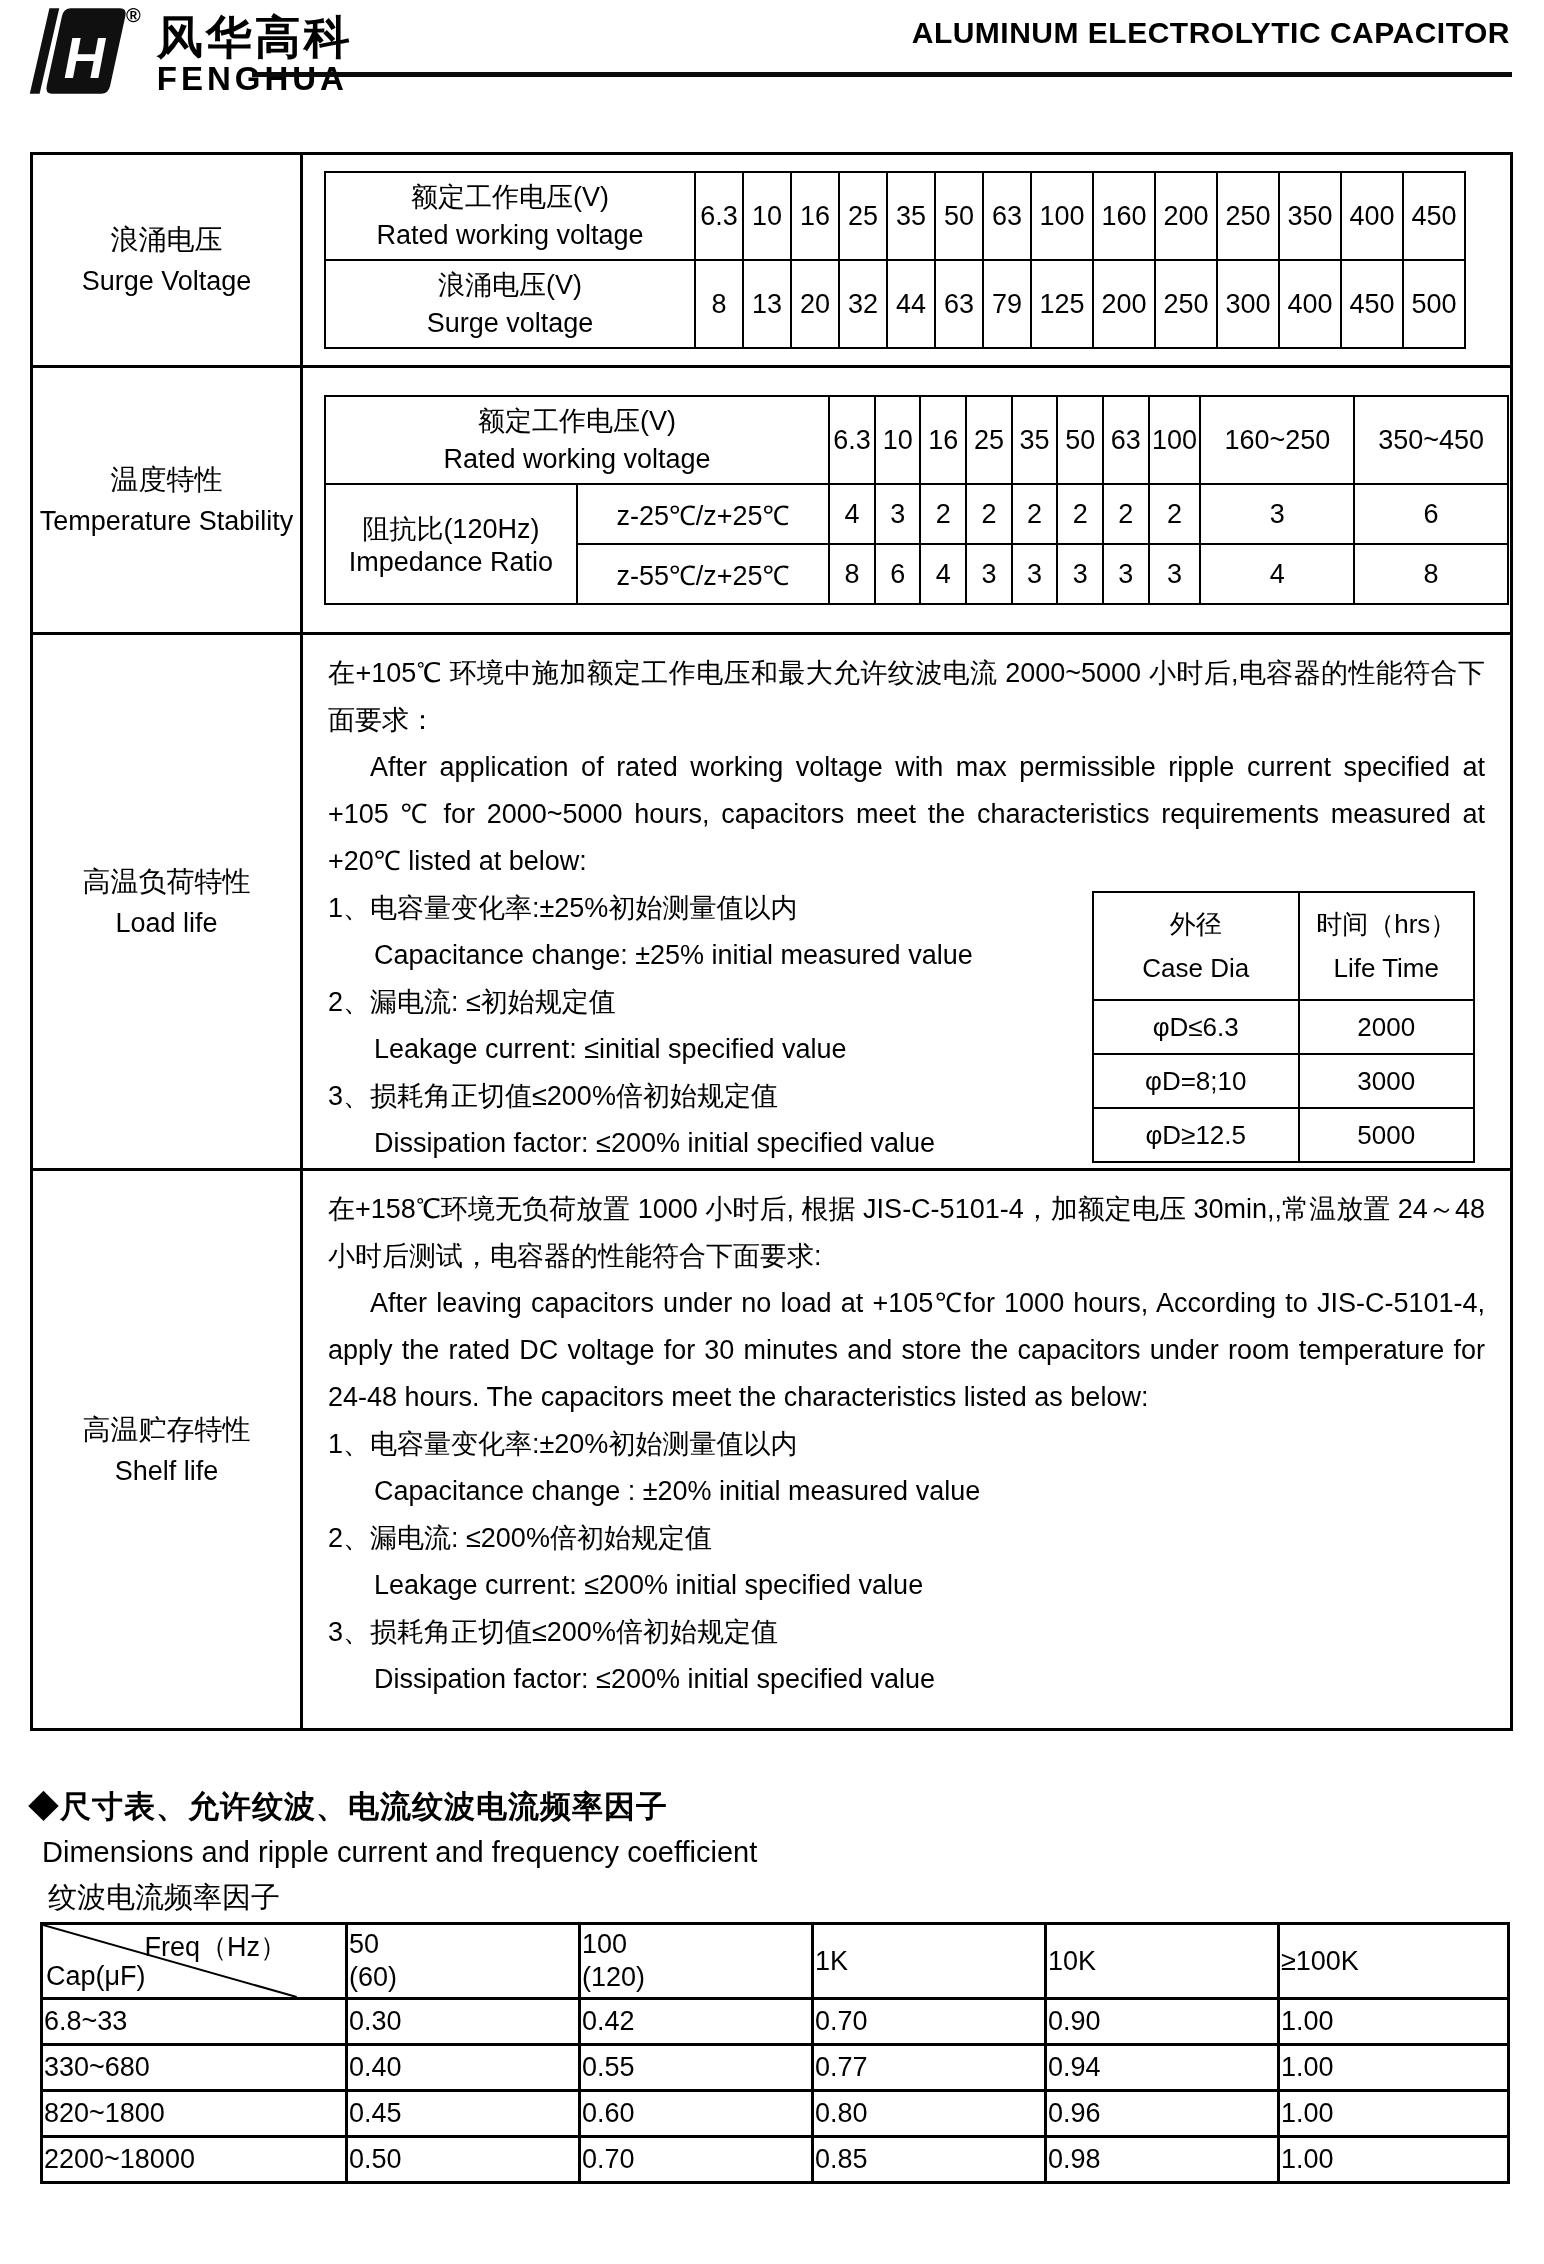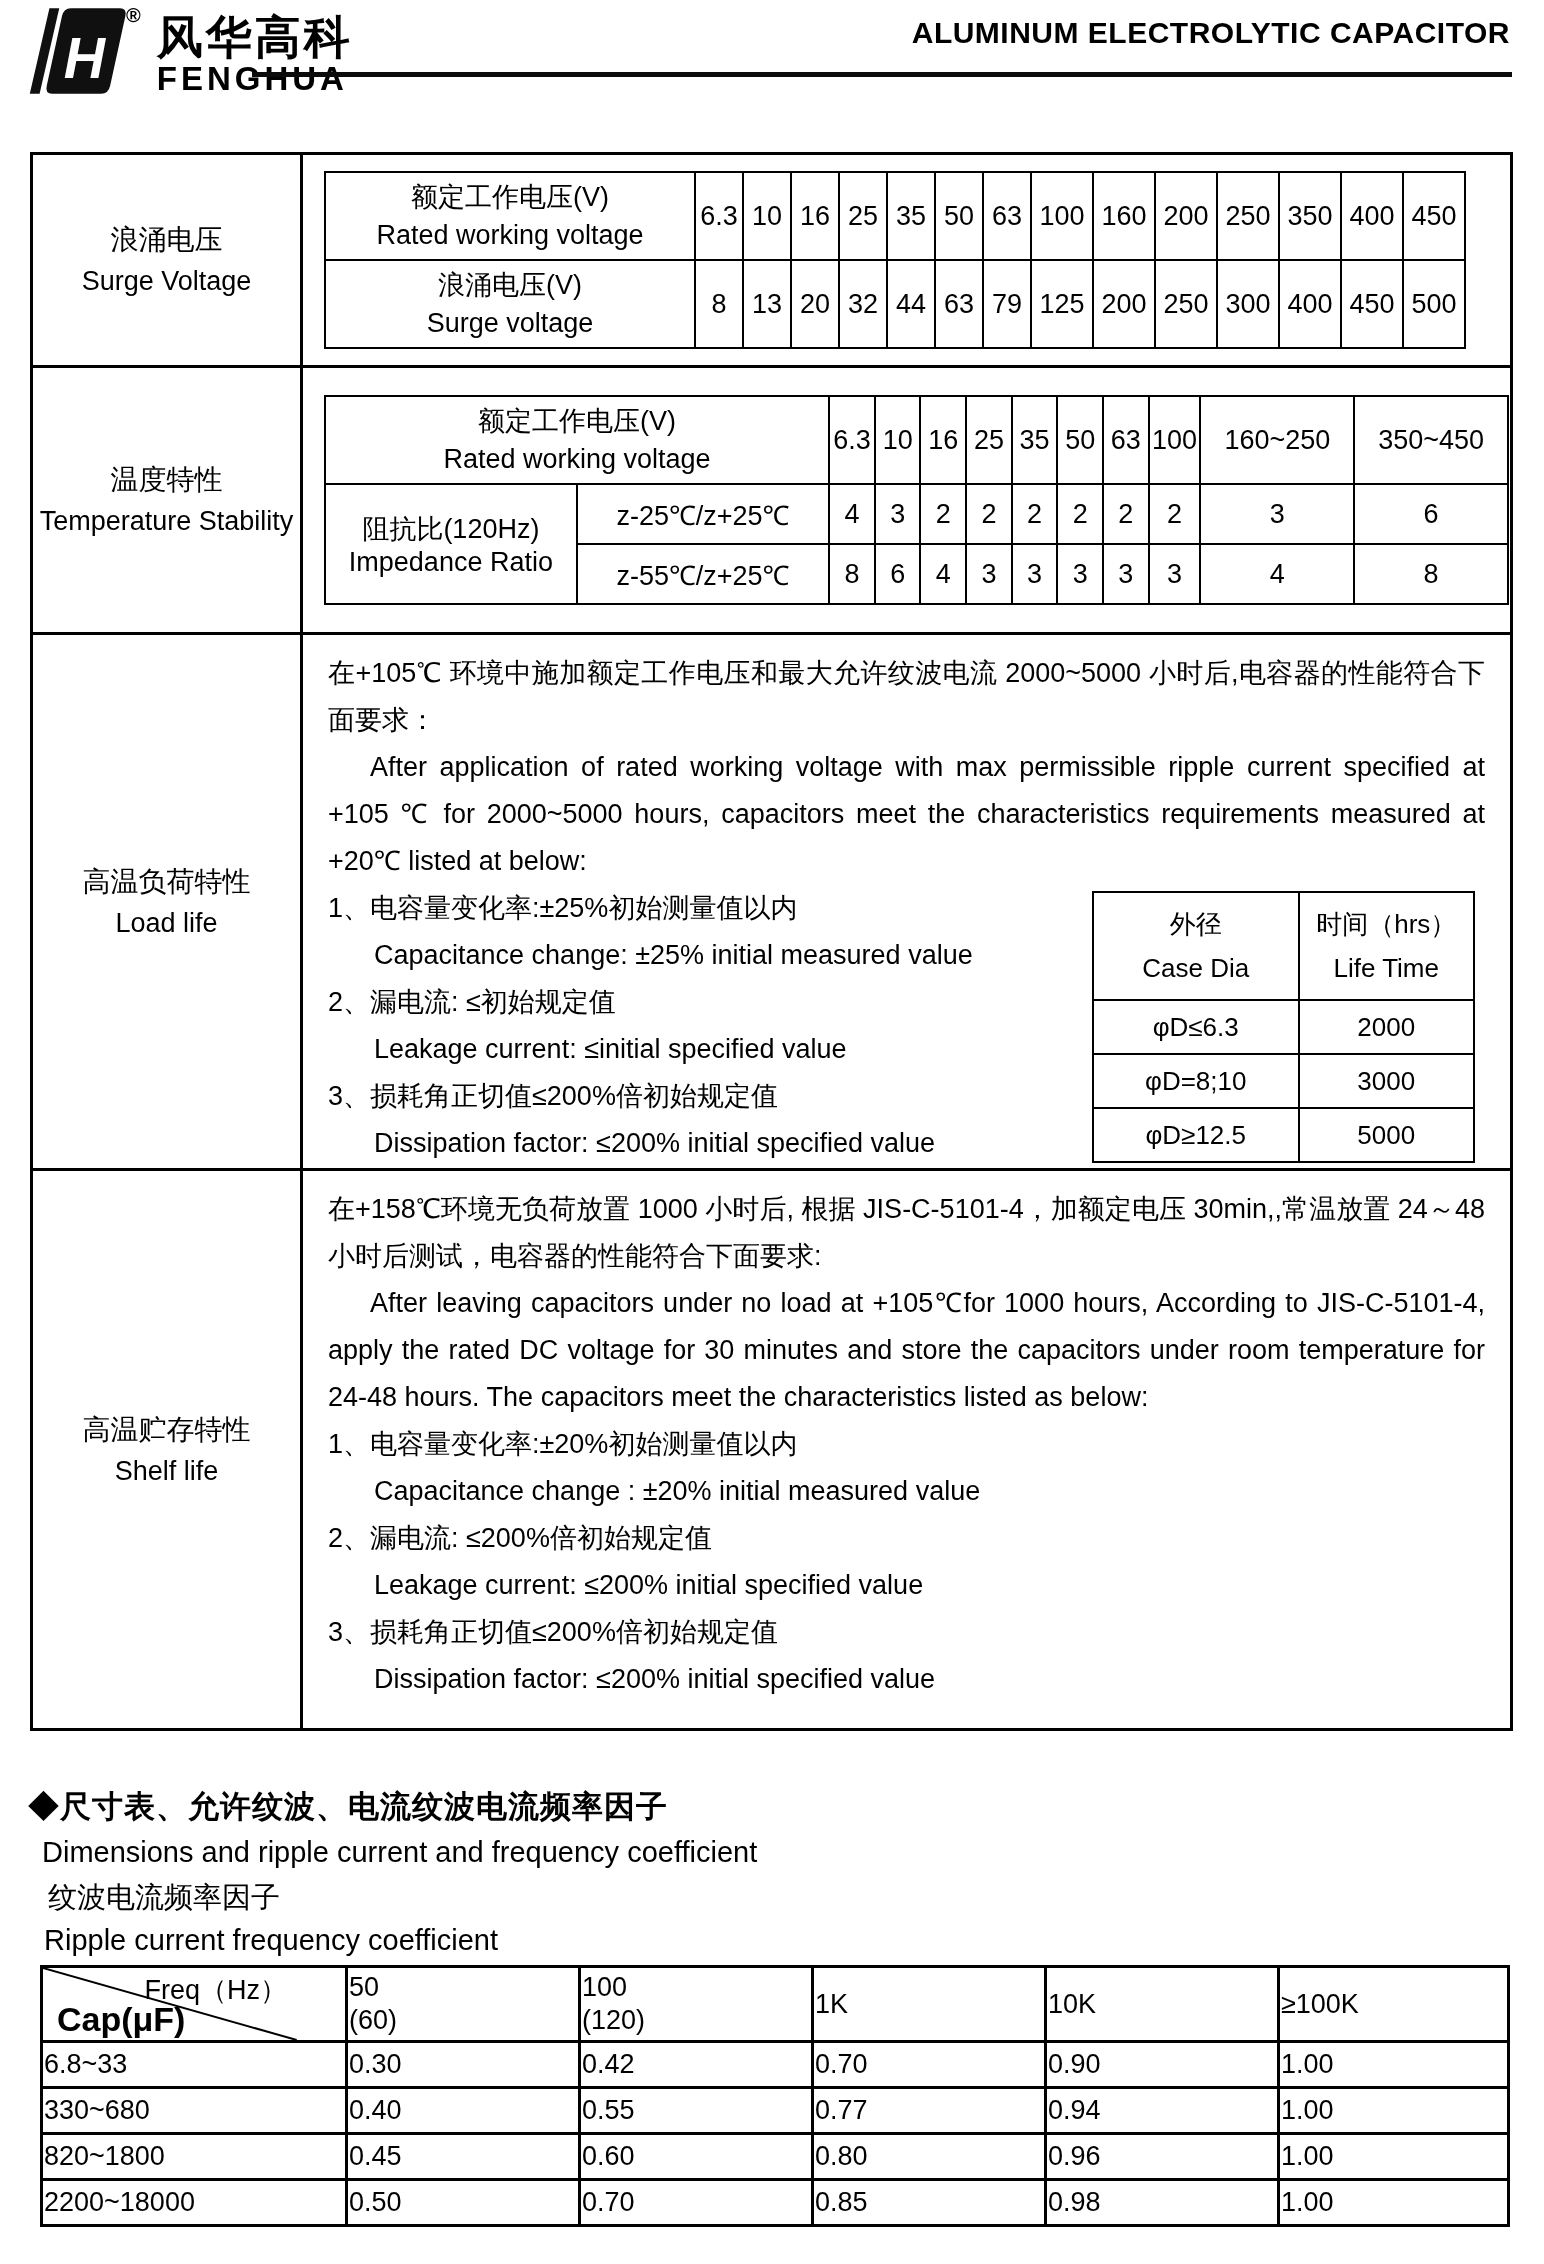--- a/index.html
+++ b/index.html
@@ -57,21 +57,21 @@
 
   
   .freq{table-layout:fixed;width:1470px;margin:10px 0 0 40px;}
   .freq td{border:3px solid #000;text-align:left;font-size:27px;}
   .f-c1{width:305px;} .f-c{width:233px;}
   .freq .fh td{height:70px;line-height:33px;}
   .freq .fr td{height:41px;}
   .fcorner{position:relative;padding:0;}
   .fcorner .diag{position:absolute;left:0;top:0;width:100%;height:100%;}
   .f-top{position:absolute;top:6px;right:58px;font-size:27px;}
-  .f-bottom{position:absolute;bottom:4px;left:14px;font-size:34px;font-weight:bold;}
+  .f-bottom{position:absolute;bottom:4px;left:3px;font-size:27px;}
 </style>
 </head>
 <body>
 
 <div class="page">
 
   <div class="hdr">
     <div class="logo">
       <svg class="mark" width="100" height="90" viewBox="0 0 112 100">
         <polygon points="24,2 35,2 13,98 2,98" fill="#101010"></polygon>
@@ -310,21 +310,20 @@
         </td>
       </tr>
 
     </tbody>
   </table>
 
   <div class="sect">
     <div class="sect-cn">◆尺寸表、允许纹波、电流纹波电流频率因子</div>
     <div class="sect-en">Dimensions and ripple current and frequency coefficient</div>
     <div class="sect-cn2">纹波电流频率因子</div>
-    <div class="sect-en2">Ripple current frequency coefficient</div>
   </div>
 
   <table class="freq">
     <colgroup>
         <col class="f-c1">
         <col class="f-c">
         <col class="f-c">
         <col class="f-c">
         <col class="f-c">
       </colgroup>

